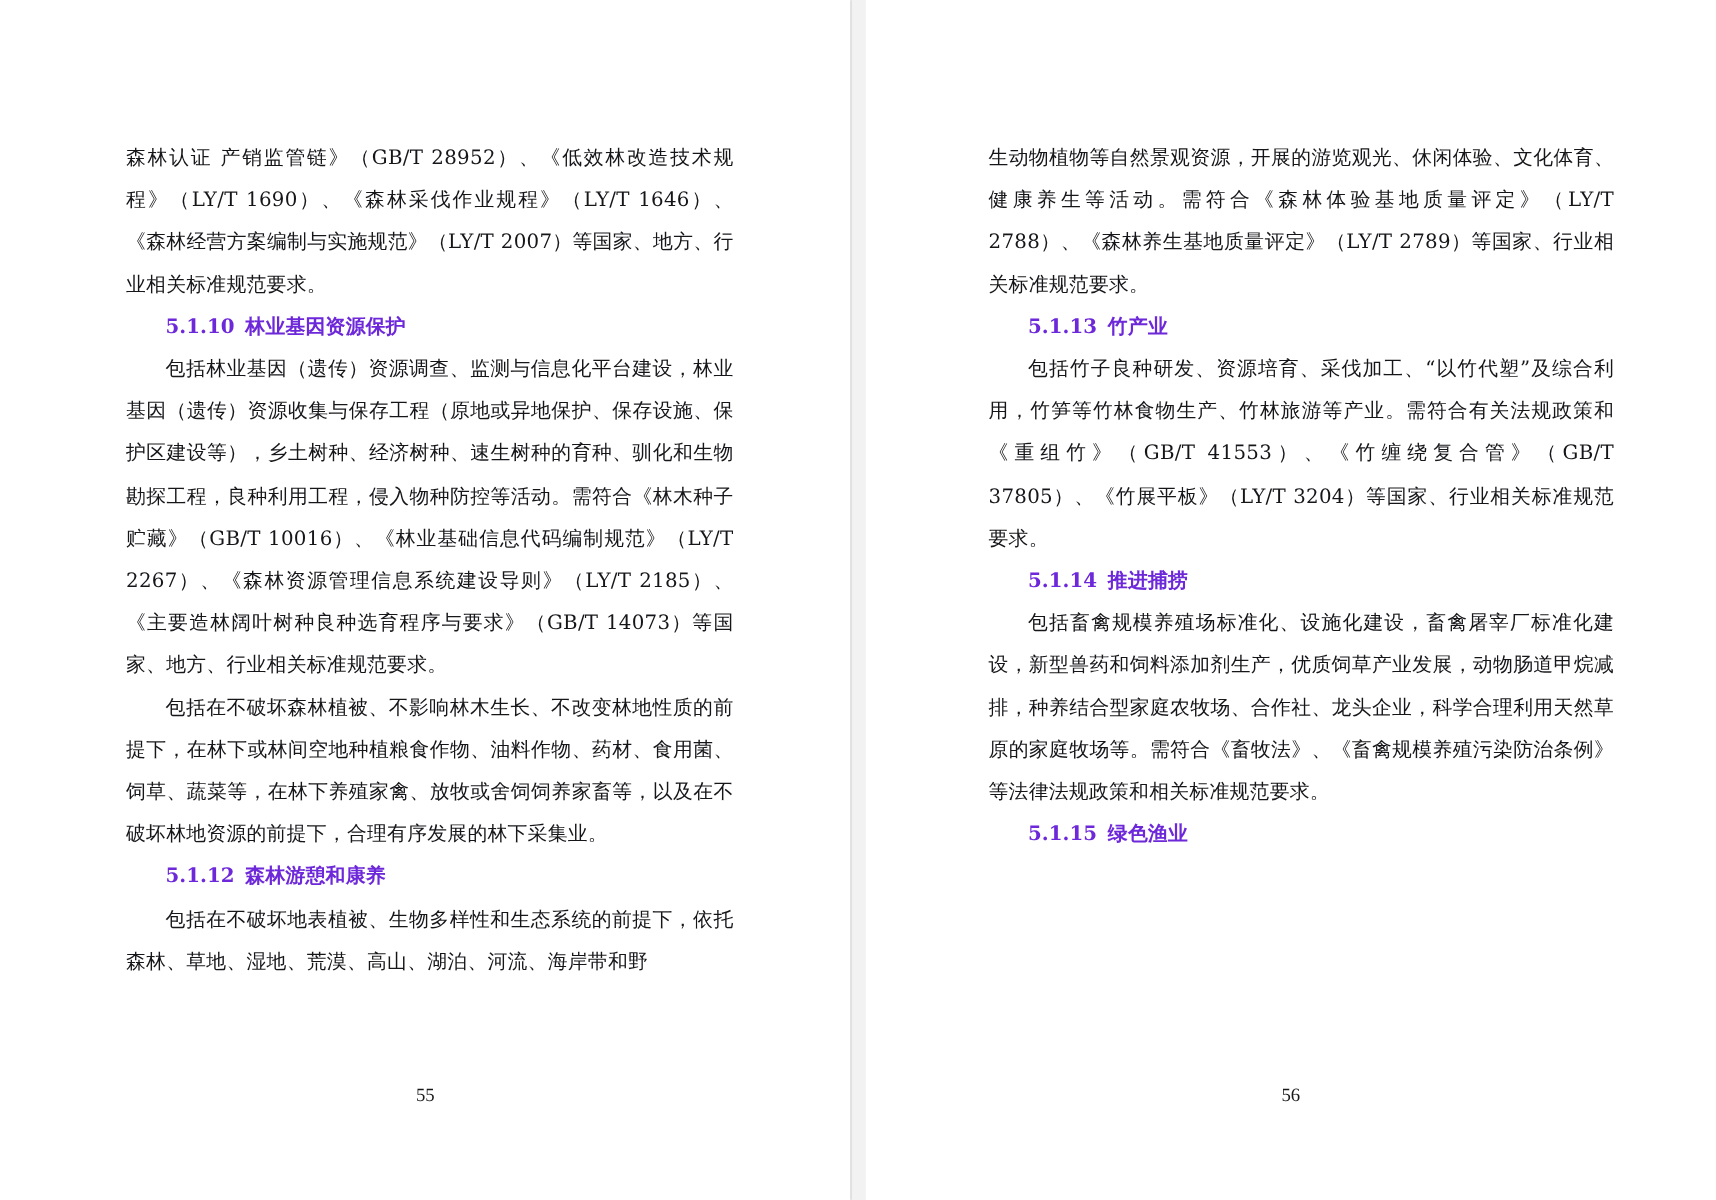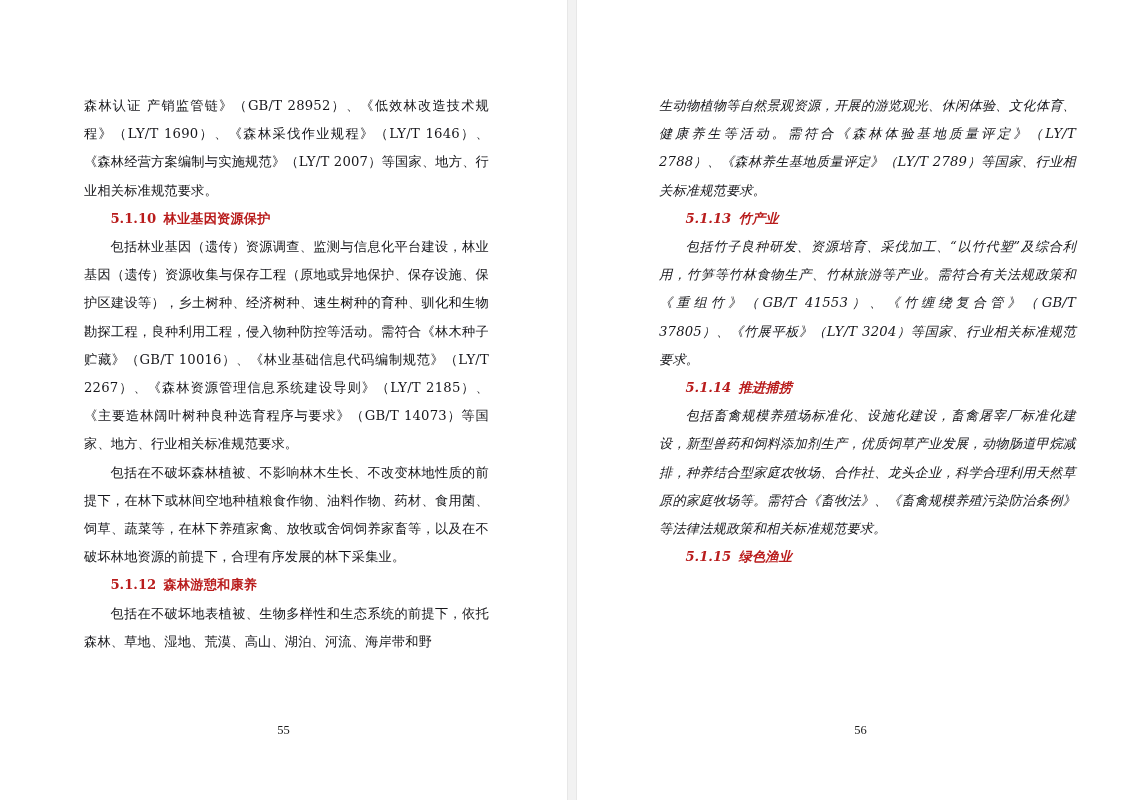--- a/index.html
+++ b/index.html
@@ -33,39 +33,38 @@
   .page-body {
     position: absolute;
     left: 84px;
     right: 78px;
     top: 92px;
     bottom: 80px;
   }
   .page-right .page-body {
     left: 82px;
     right: 68px;
-    font-style: italic;
   }
   p.para {
     margin: 0 0 0 0;
     font-size: 13.2px;
     line-height: 28.2px;
     color: #16161a;
     text-align: justify;
     text-justify: inter-ideograph;
     letter-spacing: 0.2px;
   }
   p.indent {
     text-indent: 2em;
   }
   p.heading {
     margin: 0;
     font-size: 13.2px;
     line-height: 28.2px;
-    color: #b91c1c;
+    color: #6d28d9;
     text-indent: 2em;
     font-weight: 600;
     letter-spacing: 0.2px;
   }
   p.heading .num {
     font-weight: 600;
     margin-right: 0.55em;
     letter-spacing: 0;
   }
   .folio {

